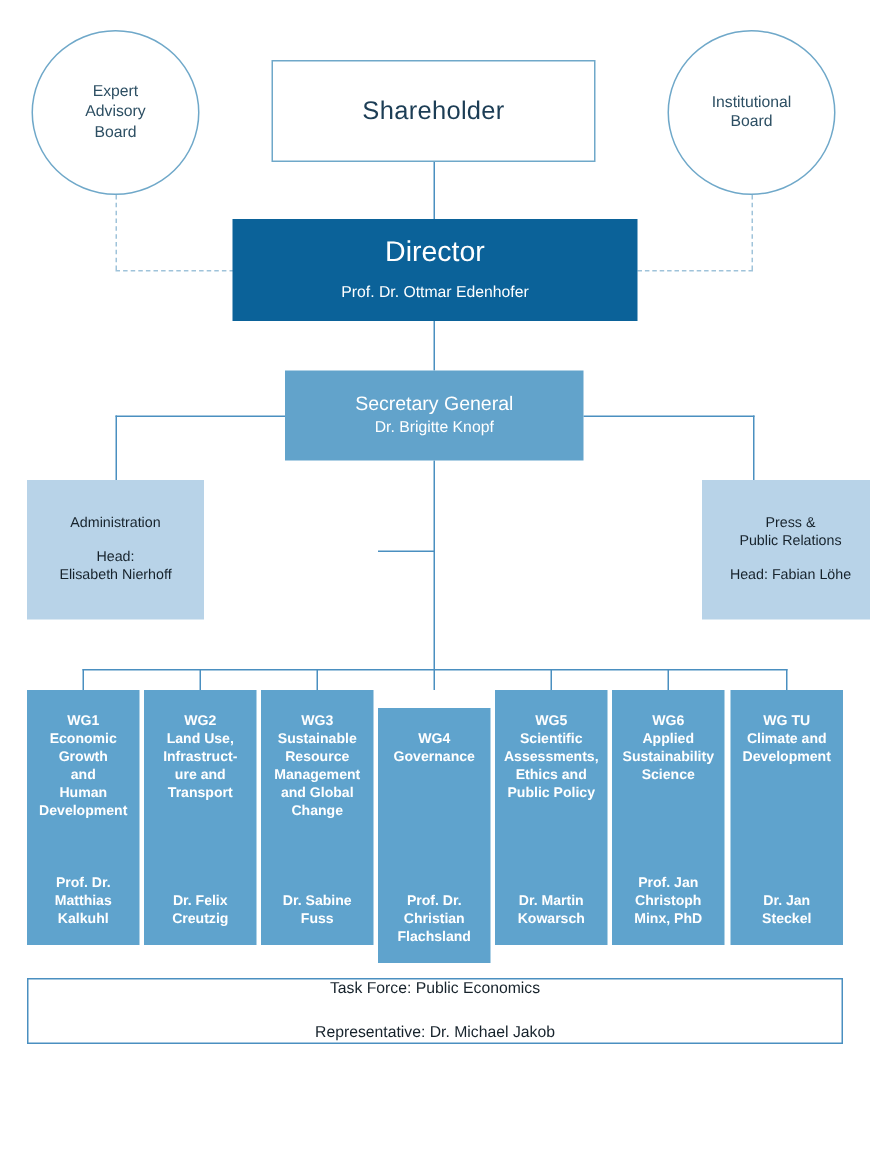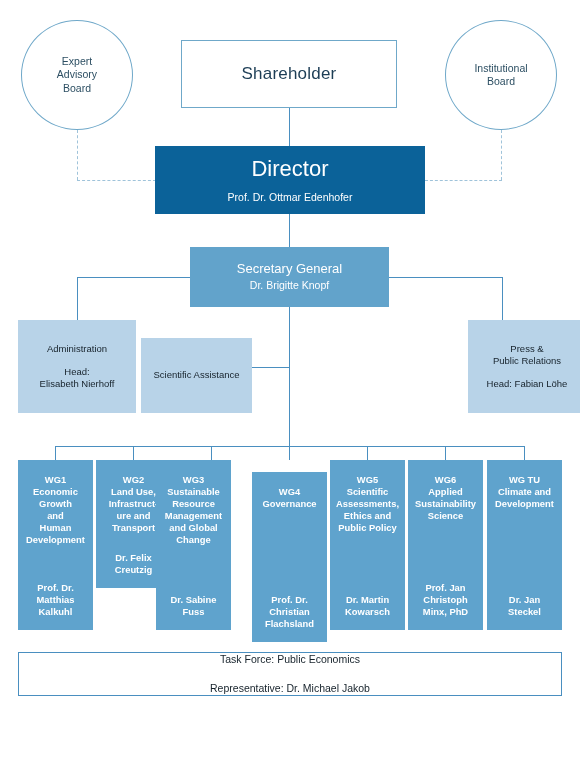--- a/index.html
+++ b/index.html
@@ -42,21 +42,21 @@
     background:#ffffff;
     color:#1c3d55;
   }
   .shareholder-title{font-size:17px;letter-spacing:.2px;}
 
   
   .box-dark{
     background:#0b6299;
     color:#ffffff;
   }
-  .director-title{font-size:22px;}
+  .director-title{font-size:19px;}
   .director-sub{font-size:10.5px;margin-top:8px;}
 
   
   .box-mid{
     background:#62a3cb;
     color:#ffffff;
   }
   .sg-title{font-size:13px;}
   .sg-sub{font-size:10.5px;margin-top:1px;}
 
@@ -162,23 +162,20 @@
     <div class="spacer"></div>
     <div>Head:</div>
     <div>Elisabeth Nierhoff</div>
   </div>
 
   <div class="node box-mid" style="left:190px;top:247px;width:199px;height:60px;">
     <div class="sg-title">Secretary General</div>
     <div class="sg-sub">Dr. Brigitte Knopf</div>
   </div>
 
-  <div class="node box-light" style="left:141px;top:338px;width:111px;height:75px;">
-    <div>Scientific Assistance</div>
-  </div>
 
   <div class="node box-light" style="left:444px;top:320px;width:118px;height:93px;margin-left:24px;">
     <div>Press &amp;</div>
     <div>Public Relations</div>
     <div class="spacer"></div>
     <div>Head: Fabian Löhe</div>
   </div>
 
   <div class="node box-wg" style="left:18px;top:460px;width:75px;height:170px;">
     <div class="wg-title">
@@ -189,35 +186,35 @@
       <div>Human</div>
       <div>Development</div>
     </div>
     <div class="wg-lead">
       <div>Prof. Dr.</div>
       <div>Matthias</div>
       <div>Kalkuhl</div>
     </div>
   </div>
 
-  <div class="node box-wg" style="left:96px;top:460px;width:75px;height:128px;">
+  <div class="node box-wg" style="left:96px;top:460px;width:75px;height:170px;">
     <div class="wg-title">
       <div>WG2</div>
       <div>Land Use,</div>
       <div>Infrastruct-</div>
       <div>ure and</div>
       <div>Transport</div>
     </div>
     <div class="wg-lead">
       <div>Dr. Felix</div>
       <div>Creutzig</div>
     </div>
   </div>
 
-  <div class="node box-wg" style="left:156px;top:460px;width:75px;height:170px;">
+  <div class="node box-wg" style="left:174px;top:460px;width:75px;height:170px;">
     <div class="wg-title">
       <div>WG3</div>
       <div>Sustainable</div>
       <div>Resource</div>
       <div>Management</div>
       <div>and Global</div>
       <div>Change</div>
     </div>
     <div class="wg-lead">
       <div>Dr. Sabine</div>

